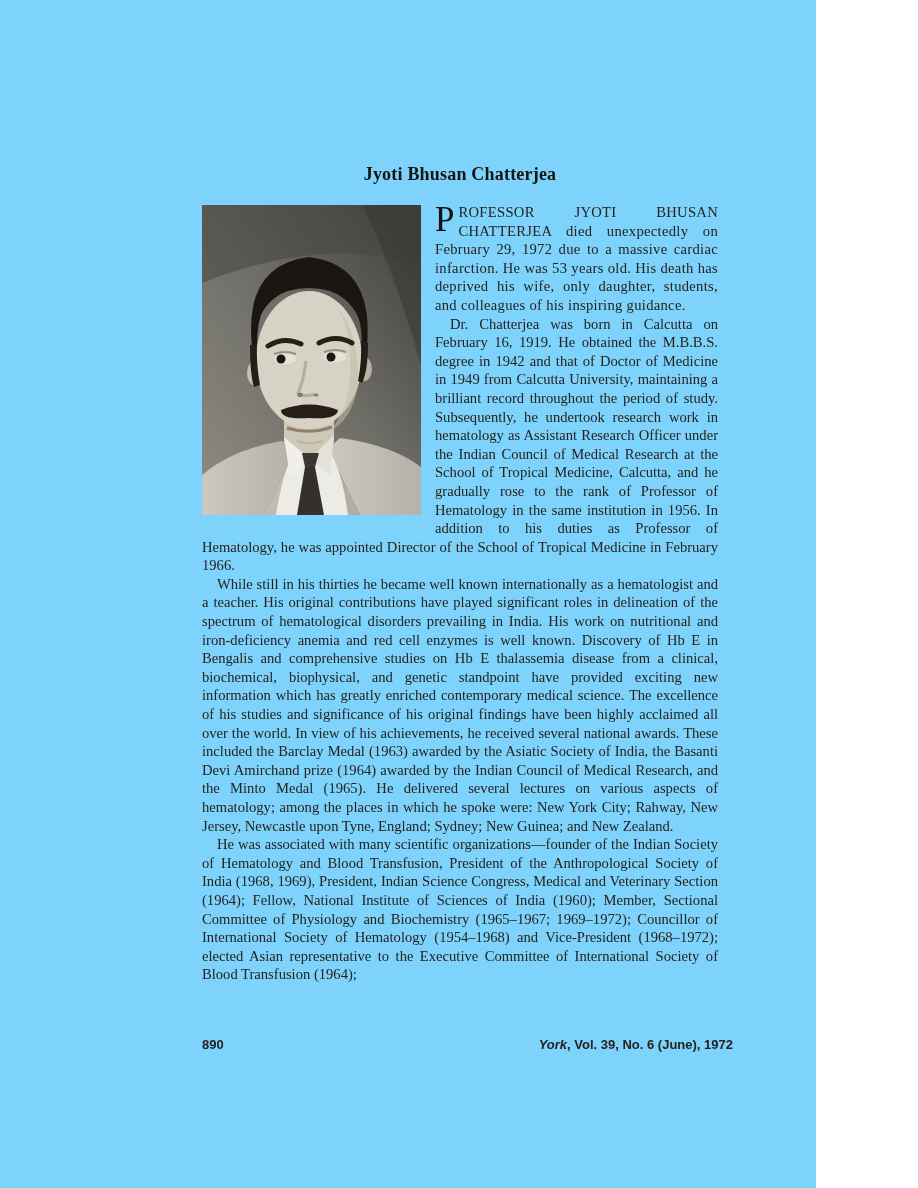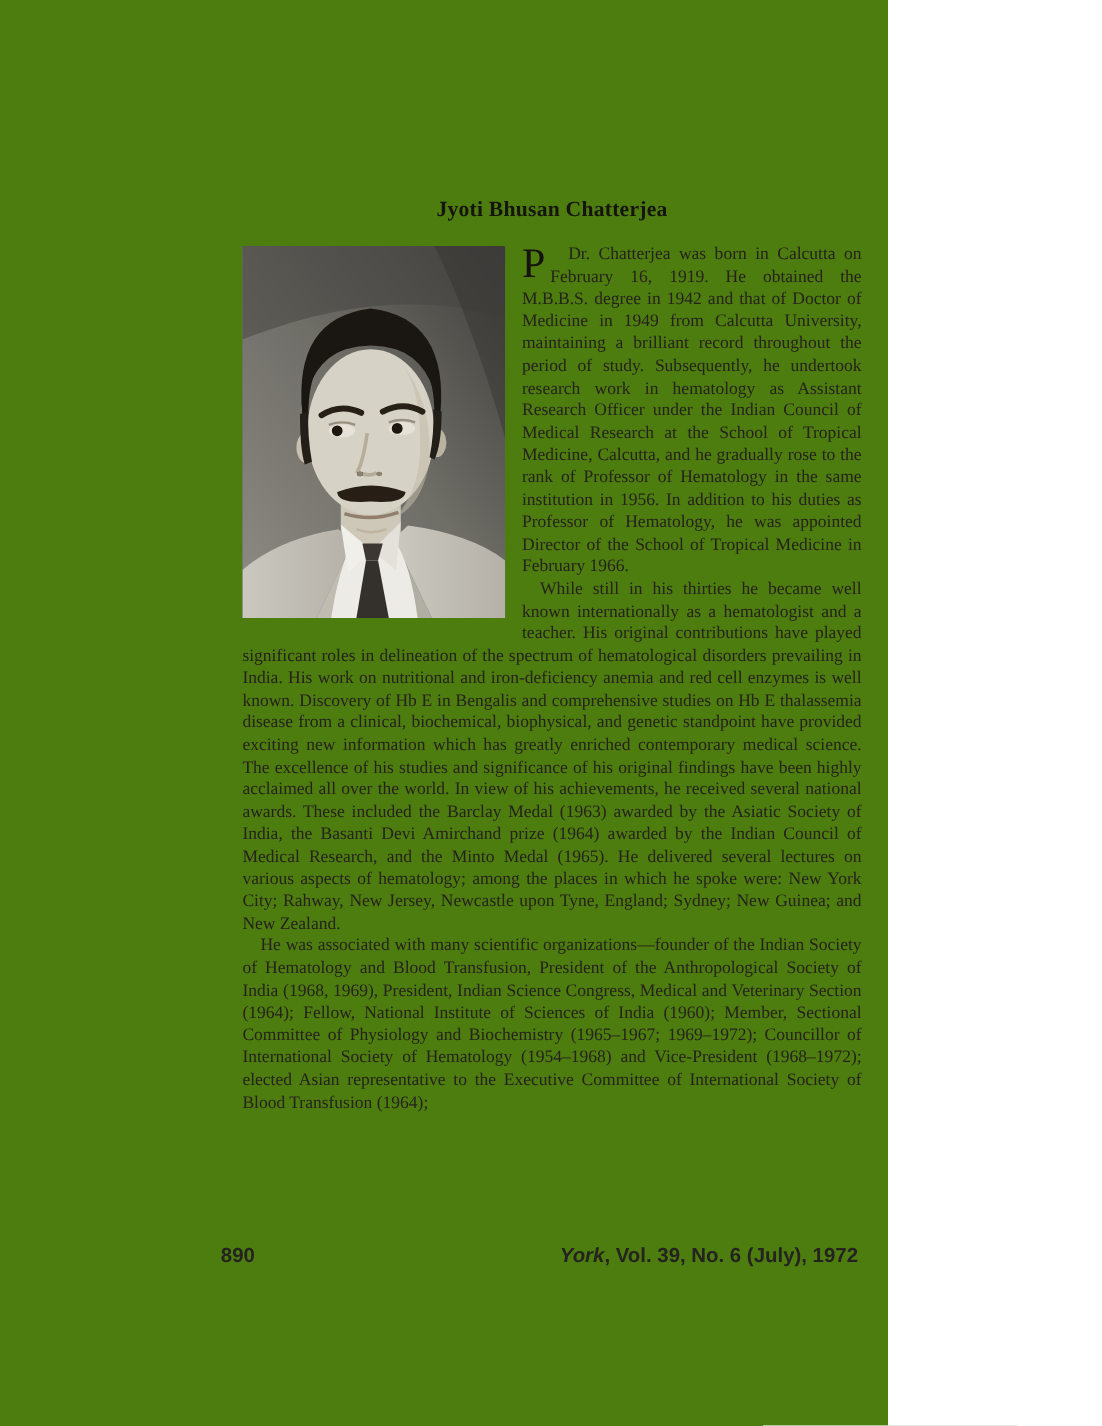--- a/index.html
+++ b/index.html
@@ -1,20 +1,20 @@
 <!DOCTYPE html>
 <html><head>
 <meta charset="utf-8">
 <style>
   html, body { margin: 0; padding: 0; background: #ffffff; }
   .page {
     position: relative;
-    width: 740px;
+    width: 816px;
     height: 1188px;
-    background: #4d7c0f;
+    background: #7dd3fc;
     color: #201d19;
     font-family: "Liberation Serif", "DejaVu Serif", serif;
     overflow: hidden;
     text-decoration: underline;
   }
   .content {
     position: absolute;
     left: 202px;
     top: 163px;
     width: 516px;
@@ -49,28 +49,28 @@
     float: left;
     font-size: 35px;
     line-height: 30px;
     padding: 2px 4px 0 0;
     font-weight: 400;
     color: #16130e;
   }
   .caps-run { letter-spacing: 0.3px; }
   .footer {
     position: absolute;
-    left: 184px;
+    left: 202px;
     top: 1037px;
     width: 531px;
     display: flex;
     justify-content: space-between;
     align-items: flex-end;
     font-family: "Liberation Sans", "DejaVu Sans", sans-serif;
-    font-size: 17px;
+    font-size: 13px;
     font-weight: bold;
     color: #25231f;
   }
   .journal i { font-style: italic; }
 </style>
 </head>
 <body>
 
 <div class="page">
   <div class="content">
@@ -136,28 +136,28 @@
           <ellipse cx="98" cy="190" rx="2.5" ry="1.8" fill="#8e8371"></ellipse>
           <ellipse cx="114" cy="190" rx="2.5" ry="1.8" fill="#8e8371"></ellipse>
 
           <path d="M79,205 Q107,194 136,205 Q135,215 107,213 Q79,215 79,205 Z" fill="#241c12"></path>
 
           <path d="M85,223 Q107,230 130,222" stroke="#927f6b" stroke-width="3" fill="none"></path>
           <path d="M95,236 Q107,241 120,236" stroke="#bcb09b" stroke-width="2" fill="none" opacity="0.8"></path>
         </svg>
       </div>
 
-      <p class="para"><span class="dropcap">P</span></p>
+      <p class="para"><span class="dropcap">P</span><span class="caps-run">ROFESSOR JYOTI BHUSAN CHATTERJEA died unexpectedly on February 29, 1972 due to a massive cardiac infarction. He was 53 years old. His death has deprived his wife, only daughter, students, and colleagues of his inspiring guidance.</span></p>
 
       <p class="para indent">Dr. Chatterjea was born in Calcutta on February 16, 1919. He obtained the M.B.B.S. degree in 1942 and that of Doctor of Medicine in 1949 from Calcutta University, maintaining a brilliant record throughout the period of study. Subsequently, he undertook research work in hematology as Assistant Research Officer under the Indian Council of Medical Research at the School of Tropical Medicine, Calcutta, and he gradually rose to the rank of Professor of Hematology in the same institution in 1956. In addition to his duties as Professor of Hematology, he was appointed Director of the School of Tropical Medicine in February 1966.</p>
 
       <p class="para indent">While still in his thirties he became well known internationally as a hematologist and a teacher. His original contributions have played significant roles in delineation of the spectrum of hematological disorders prevailing in India. His work on nutritional and iron-deficiency anemia and red cell enzymes is well known. Discovery of Hb E in Bengalis and comprehensive studies on Hb E thalassemia disease from a clinical, biochemical, biophysical, and genetic standpoint have provided exciting new information which has greatly enriched contemporary medical science. The excellence of his studies and significance of his original findings have been highly acclaimed all over the world. In view of his achievements, he received several national awards. These included the Barclay Medal (1963) awarded by the Asiatic Society of India, the Basanti Devi Amirchand prize (1964) awarded by the Indian Council of Medical Research, and the Minto Medal (1965). He delivered several lectures on various aspects of hematology; among the places in which he spoke were: New York City; Rahway, New Jersey, Newcastle upon Tyne, England; Sydney; New Guinea; and New Zealand.</p>
 
       <p class="para indent">He was associated with many scientific organizations—founder of the Indian Society of Hematology and Blood Transfusion, President of the Anthropological Society of India (1968, 1969), President, Indian Science Congress, Medical and Veterinary Section (1964); Fellow, National Institute of Sciences of India (1960); Member, Sectional Committee of Physiology and Biochemistry (1965–1967; 1969–1972); Councillor of International Society of Hematology (1954–1968) and Vice-President (1968–1972); elected Asian representative to the Executive Committee of International Society of Blood Transfusion (1964);</p>
 
     </div>
   </div>
 
   <div class="footer">
     <span>890</span>
-    <span class="journal"><i>York</i><span>, Vol. 39, No. 6 (July), 1972</span></span>
+    <span class="journal"><i>York</i><span>, Vol. 39, No. 6 (June), 1972</span></span>
   </div>
 </div>
 
 </body></html>

